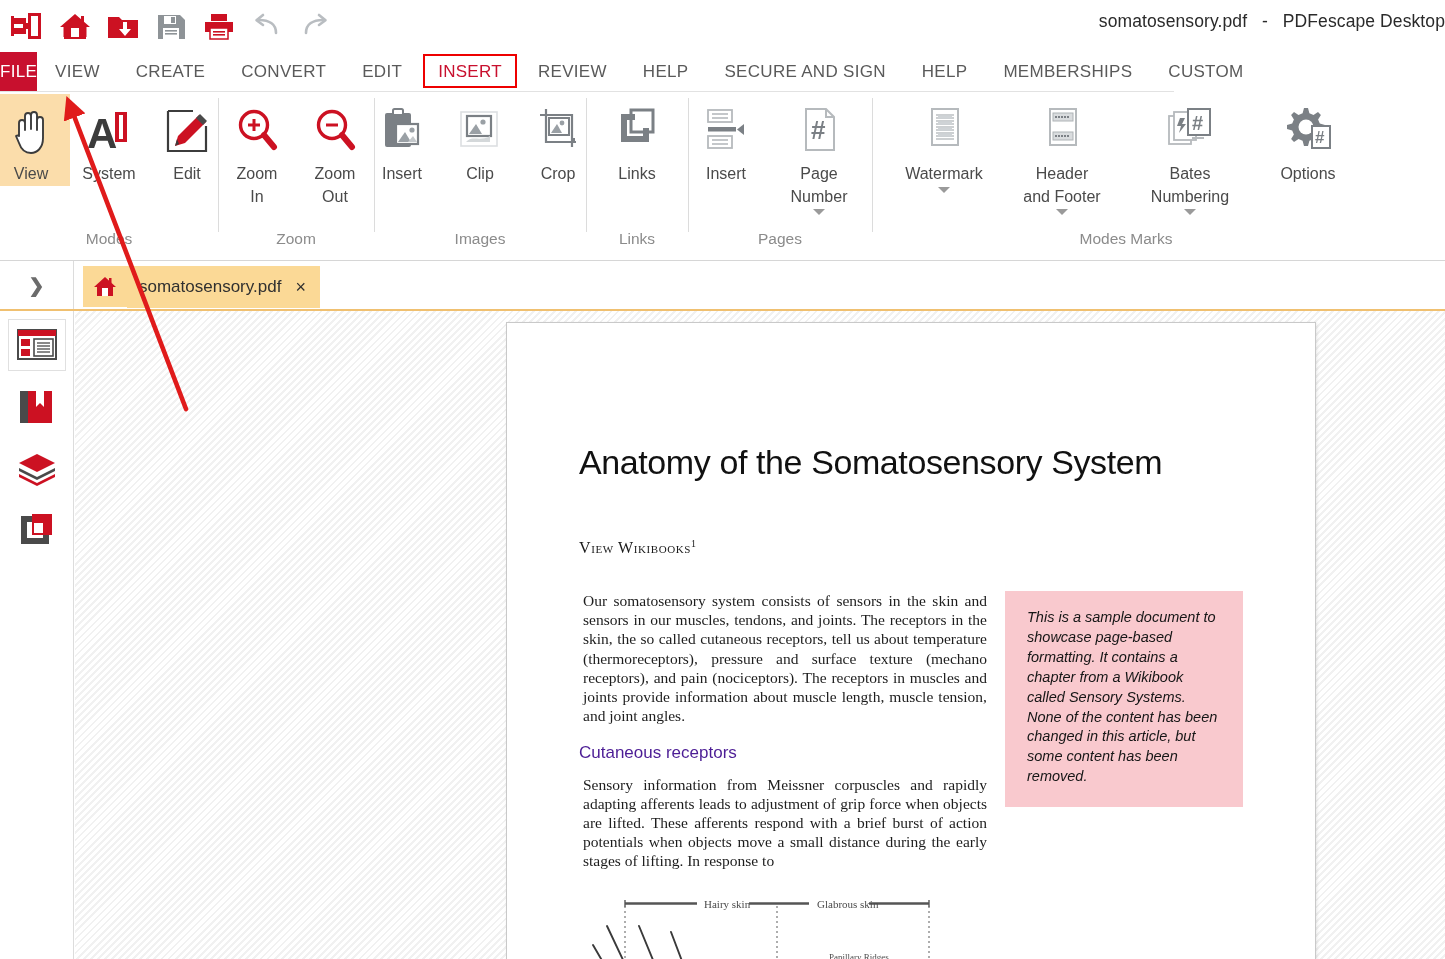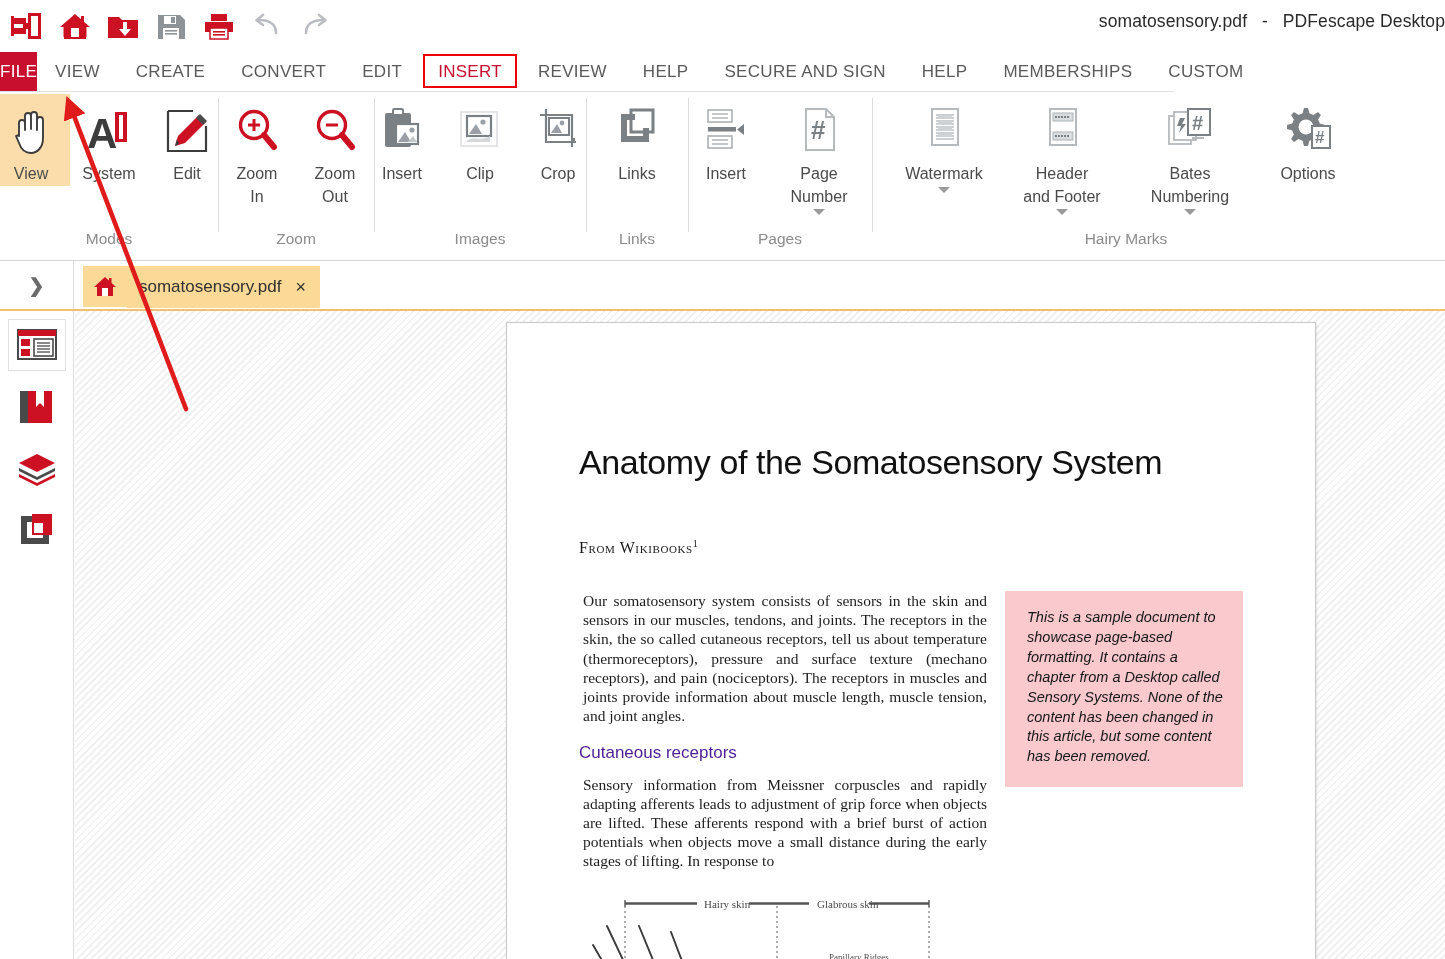--- a/index.html
+++ b/index.html
@@ -602,21 +602,21 @@
               <svg width="52" height="50" viewBox="0 0 52 50">
                 <path d="M22 2 l4 0 l1.4 5.2 l4.1 1.7 l4.5 -2.8 l2.9 2.9 l-2.8 4.5 l1.7 4.1 l5.2 1.4 l0 4 l-5.2 1.4 l-1.7 4.1 l2.8 4.5 l-2.9 2.9 l-4.5 -2.8 l-4.1 1.7 l-1.4 5.2 l-4 0 l-1.4 -5.2 l-4.1 -1.7 l-4.5 2.8 l-2.9 -2.9 l2.8 -4.5 l-1.7 -4.1 l-5.2 -1.4 l0 -4 l5.2 -1.4 l1.7 -4.1 l-2.8 -4.5 l2.9 -2.9 l4.5 2.8 l4.1 -1.7 z" fill="#7b8085"></path>
                 <circle cx="24" cy="21" r="7.5" fill="#ffffff"></circle>
                 <rect x="30" y="20" width="18" height="22" fill="#ffffff" stroke="#7b8085" stroke-width="2"></rect>
                 <text x="33" y="37" font-family="Liberation Sans, sans-serif" font-size="17" font-weight="bold" fill="#7b8085">#</text>
               </svg>
             </div>
             <div class="rbtn-label">Options</div>
           </div>
         </div>
-        <div class="rgroup-label">Hairy Marks</div>
+        <div class="rgroup-label">Modes Marks</div>
       </div>
 
     </div>
   </div>
 
   <div class="docstrip">
     <div class="panel-expander">
       <span class="chev">❯</span>
     </div>
     <div class="doctab">
@@ -673,21 +673,21 @@
     </div>
   </div>
 
   <div class="workarea">
     <div class="pagewrap">
       <div class="pagecontent">
 
         <h1 class="doc-title">Anatomy of the Somatosensory System</h1>
 
         <div class="doc-from">
-          <span>From Wikibooks</span><sup>1</sup>
+          <span>View Wikibooks</span><sup>1</sup>
         </div>
 
         <div class="doc-cols">
           <div class="doc-colL">
             <p class="doc-p">Our somatosensory system consists of sensors in the skin and sensors in our muscles, tendons, and joints. The receptors in the skin, the so called cutaneous receptors, tell us about temperature (thermoreceptors), pressure and surface texture (mechano receptors), and pain (nociceptors). The receptors in muscles and joints provide information about muscle length, muscle tension, and joint angles.</p>
             <h2 class="doc-h2">Cutaneous receptors</h2>
             <p class="doc-p">Sensory information from Meissner corpuscles and rapidly adapting afferents leads to adjustment of grip force when objects are lifted. These afferents respond with a brief burst of action potentials when objects move a small distance during the early stages of lifting. In response to</p>
 
             <div class="figbox">
               <svg width="408" height="200" viewBox="0 0 408 200">
@@ -727,21 +727,21 @@
                 <g fill="none" stroke="#555" stroke-width="1.3">
                   <ellipse cx="48" cy="126" rx="9" ry="14" transform="rotate(-28 48 126)"></ellipse>
                   <ellipse cx="78" cy="128" rx="9" ry="14" transform="rotate(-22 78 128)"></ellipse>
                   <ellipse cx="108" cy="126" rx="9" ry="14" transform="rotate(-18 108 126)"></ellipse>
                 </g>
               </svg>
             </div>
           </div>
 
           <div class="doc-colR">
-            <div class="callout">This is a sample document to showcase page-based formatting. It contains a chapter from a Desktop called Sensory Systems. None of the content has been changed in this article, but some content has been removed.</div>
+            <div class="callout">This is a sample document to showcase page-based formatting. It contains a chapter from a Wikibook called Sensory Systems. None of the content has been changed in this article, but some content has been removed.</div>
             <div style="height:150px"></div>
 
           </div>
         </div>
 
       </div>
     </div>
   </div>
 
   <svg class="annot">

